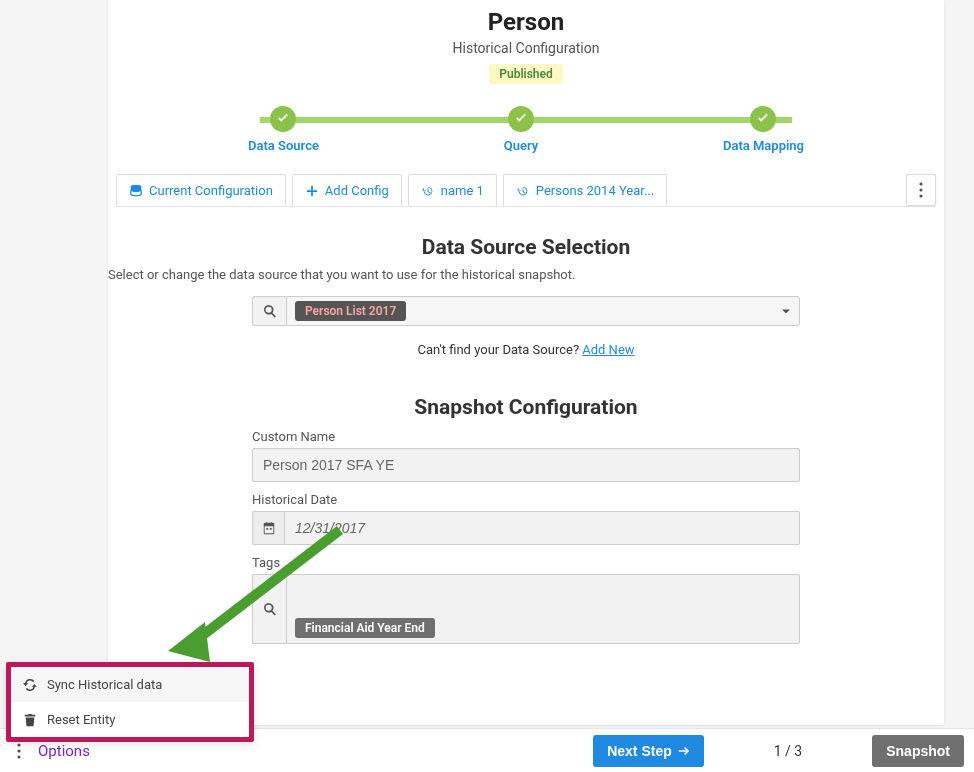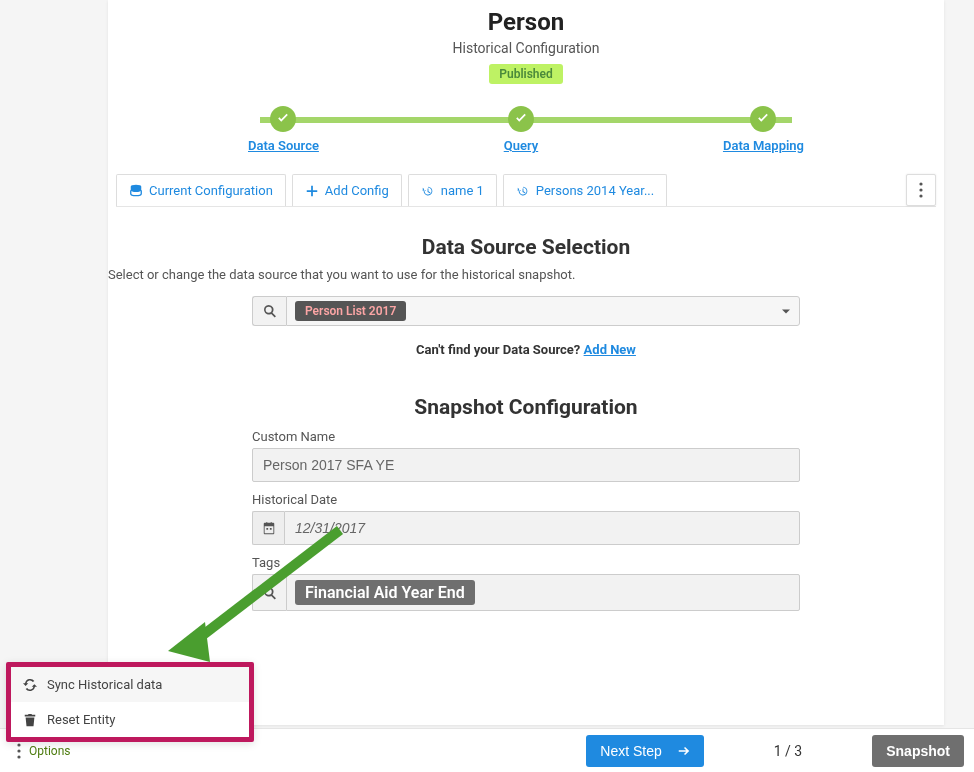--- a/index.html
+++ b/index.html
@@ -29,21 +29,21 @@
   margin-top: 8px;
 }
 .page-subtitle {
   text-align: center;
   font-size: 14px;
   color: #555;
   margin-top: 4px;
 }
 .status-badge {
   display: inline-block;
-  background: #bef264;
+  background: #fef9c3;
   color: #4b8a3b;
   font-size: 12px;
   font-weight: 600;
   padding: 3px 10px;
   border-radius: 3px;
   margin-top: 8px;
 }
 .center { text-align: center; }
 
 
@@ -76,21 +76,20 @@
   border-radius: 50%;
   background: #8bc34a;
   display: flex; align-items: center; justify-content: center;
 }
 .step-circle svg { width: 14px; height: 14px; fill: #fff; }
 .step-label {
   margin-top: 6px;
   font-size: 13px;
   font-weight: 600;
   color: #1f8ae0;
-  text-decoration: underline;
   cursor: pointer;
 }
 
 
 .tabs-row {
   display: flex;
   align-items: stretch;
   margin: 18px 8px 0 8px;
   border-bottom: 1px solid #e5e5e5;
   gap: 6px;
@@ -171,21 +170,21 @@
 }
 .ds-caret {
   position: absolute; right: 8px; top: 50%; transform: translateY(-50%);
 }
 .ds-caret svg { width: 10px; height: 10px; fill: #555; }
 
 .cant-find {
   text-align: center;
   font-size: 13px;
   color: #333;
-  font-weight: 700;
+  font-weight: 400;
   margin-top: 16px;
 }
 .cant-find a {
   color: #1f8ae0;
   text-decoration: underline;
   cursor: pointer;
 }
 
 .form-group {
   width: 548px;
@@ -227,57 +226,58 @@
   flex: 1;
   border: 1px solid #ccc;
   background: #f2f2f2;
   padding: 5px 8px;
   display: flex; align-items:center;
   border-radius: 0 2px 2px 0;
 }
 .tag-chip {
   background: #6f6f6f;
   color: #fff;
-  font-size: 16px;
+  font-size: 12px;
   font-weight: 600;
   padding: 3px 10px;
   border-radius: 3px;
+  margin-top: 38px;
 }
 
 
 .footer {
   position: absolute;
   left: 0; right: 0; bottom: 0;
   height: 44px;
   background: #fff;
   border-top: 1px solid #e5e5e5;
   display: flex;
   align-items: center;
   padding: 0 10px;
 }
 .footer-dots {
   width: 18px; display: flex; justify-content:center; cursor:pointer;
 }
 .footer-dots svg { width: 4px; height: 16px; fill: #555; }
 .footer-options {
-  margin-left: 1px;
-  font-size: 12px;
-  color: #4d7c0f;
+  margin-left: 10px;
+  font-size: 15px;
+  color: #6d28d9;
 }
 .footer-spacer { flex: 1; }
 .btn-primary {
   background: #1f8ae0;
   color: #fff;
   border: none;
   padding: 8px 14px;
   font-size: 14px;
-  font-weight: 400;
+  font-weight: 700;
   border-radius: 3px;
   cursor: pointer;
-  display: flex; align-items:center; gap:16px;
+  display: flex; align-items:center; gap:6px;
 }
 .btn-primary svg { width: 12px; height: 12px; fill: #fff; }
 .page-indicator {
   margin: 0 70px;
   font-size: 14px;
   color: #333;
 }
 .btn-secondary {
   background: #6f6f6f;
   color: #fff;

